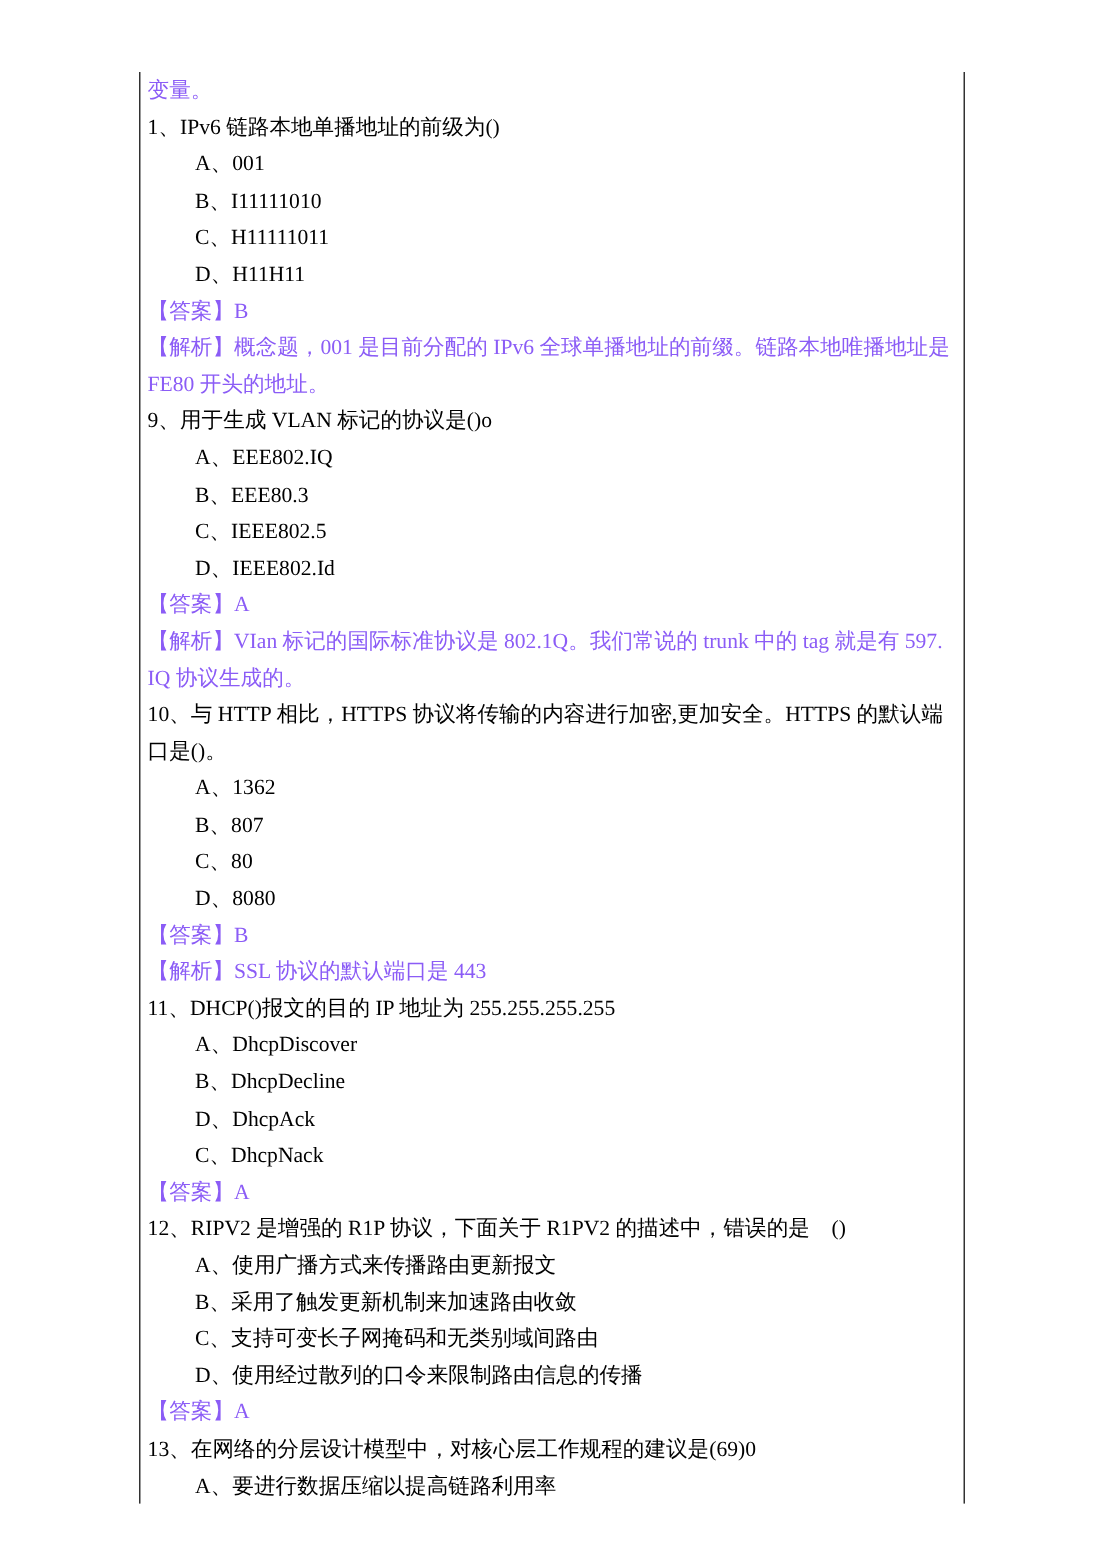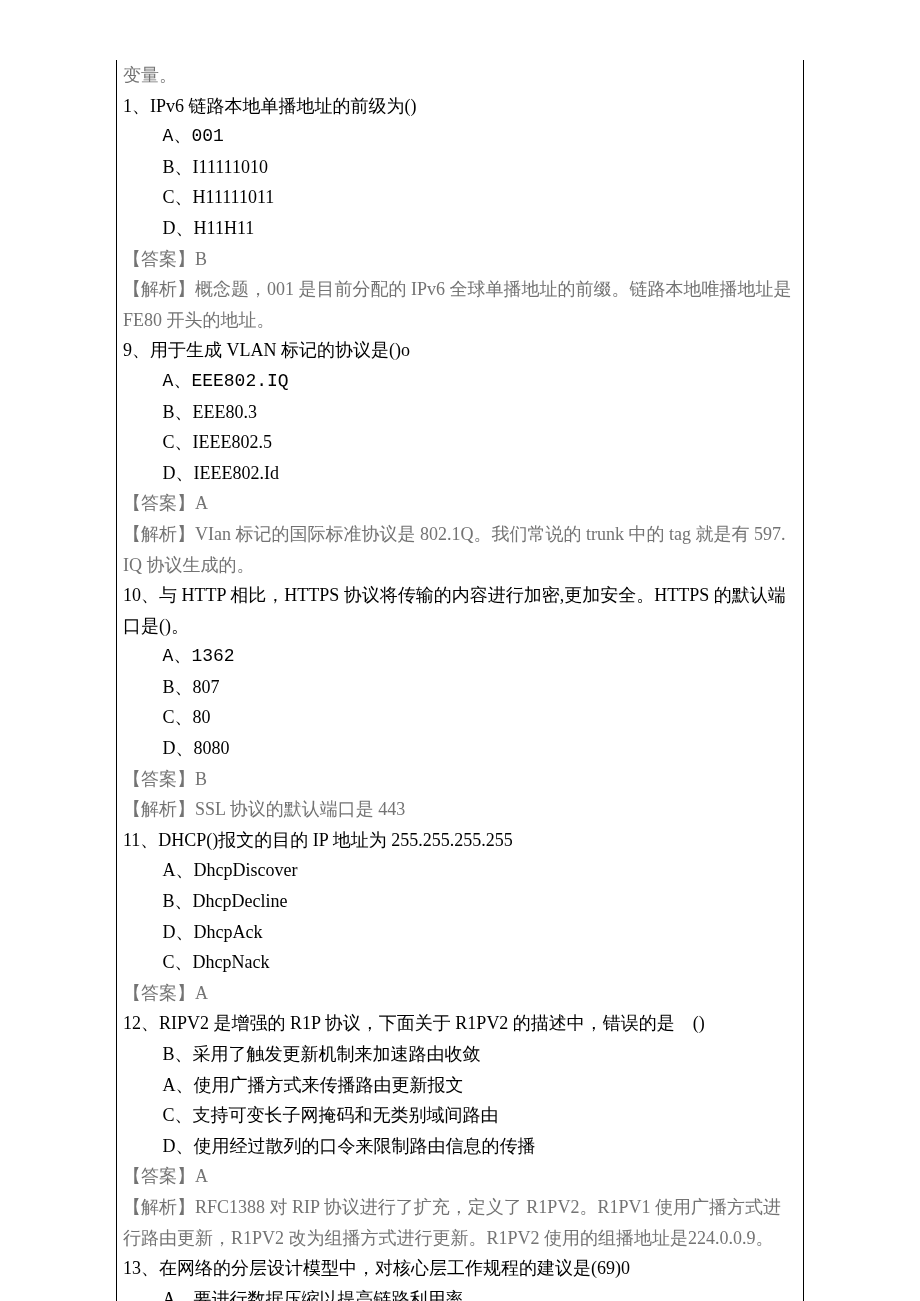--- a/index.html
+++ b/index.html
@@ -15,24 +15,24 @@
     width: 920px;
     box-sizing: border-box;
     padding: 60px 116px 40px 116px;
   }
   .content {
     border-left: 1px solid #000;
     border-right: 1px solid #000;
     padding: 0 6px;
     box-sizing: border-box;
   }
-  .blue { color: #737373; }
+  .blue { color: #8b5cf6; }
   .q { margin: 0; }
   .opt { padding-left: 2.2em; margin: 0; }
-  .optA { padding-left: 2.2em; margin: 0; font-family: Liberation Mono, monospace; }
+  .optA { padding-left: 2.2em; margin: 0; font-family: Liberation Serif, serif; }
 </style>
 </head>
 <body>
 
 <div class="page">
   <div class="content">
 
     <p class="q blue">变量。</p>
 
     <p class="q">1、IPv6 链路本地单播地址的前级为()</p>
@@ -60,24 +60,23 @@
     <p class="q blue">【解析】SSL 协议的默认端口是 443</p>
 
     <p class="q">11、DHCP()报文的目的 IP 地址为 255.255.255.255</p>
     <p class="opt">A、DhcpDiscover</p>
     <p class="opt">B、DhcpDecline</p>
     <p class="opt">D、DhcpAck</p>
     <p class="opt">C、DhcpNack</p>
     <p class="q blue">【答案】A</p>
 
     <p class="q">12、RIPV2 是增强的 R1P 协议，下面关于 R1PV2 的描述中，错误的是　()</p>
+    <p class="opt">A、使用广播方式来传播路由更新报文</p>
     <p class="opt">B、采用了触发更新机制来加速路由收敛</p>
-    <p class="opt">A、使用广播方式来传播路由更新报文</p>
     <p class="opt">C、支持可变长子网掩码和无类别域间路由</p>
     <p class="opt">D、使用经过散列的口令来限制路由信息的传播</p>
     <p class="q blue">【答案】A</p>
-    <p class="q blue">【解析】RFC1388 对 RIP 协议进行了扩充，定义了 R1PV2。R1PV1 使用广播方式进行路由更新，R1PV2 改为组播方式进行更新。R1PV2 使用的组播地址是224.0.0.9。</p>
 
     <p class="q">13、在网络的分层设计模型中，对核心层工作规程的建议是(69)0</p>
     <p class="opt">A、要进行数据压缩以提高链路利用率</p>
 
   </div>
 </div>
 
 </body></html>

